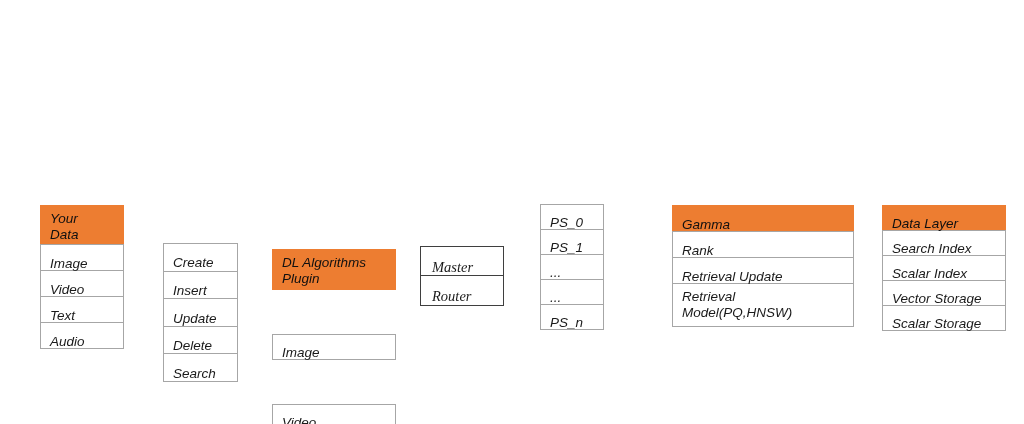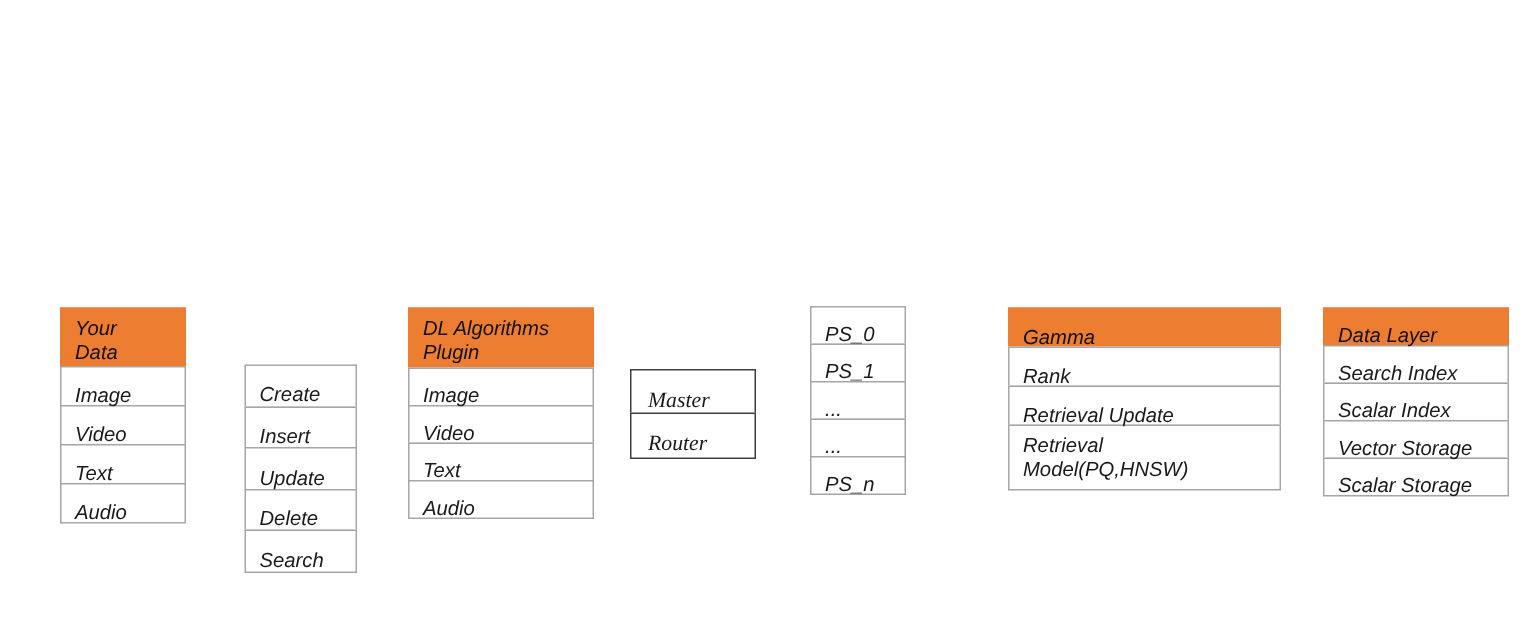--- a/index.html
+++ b/index.html
@@ -71,21 +71,21 @@
   #col-dl-plugin      { left: 272px; top: 205px; width: 124px; }
   #col-master-router  { left: 420px; top: 246px; width: 84px;  }
   #col-ps             { left: 540px; top: 204px; width: 64px;  }
   #col-gamma          { left: 672px; top: 205px; width: 182px; }
   #col-data-layer     { left: 882px; top: 205px; width: 124px; }
 
   
   #col-your-data  .cell            { height: 27px; }
   #col-your-data  .cell.header     { height: 40px; align-items: flex-start; padding-top: 5px; }
   #col-operations .cell            { height: 28.6px; }
-  #col-dl-plugin  .cell            { height: 26px; }
+  #col-dl-plugin  .cell            { height: 26px; margin-top: 44px; }
   #col-dl-plugin  .cell.header     { height: 41px; align-items: flex-start; padding-top: 5px; }
   #col-master-router .cell         { height: 31px; }
   #col-ps .cell                    { height: 26px; }
   #col-gamma .cell                 { height: 27px; }
   #col-gamma .cell.tall            { height: 44px; align-items: flex-start; padding-top: 5px; }
   #col-data-layer .cell            { height: 26px; }
 </style>
 </head>
 <body>
 

